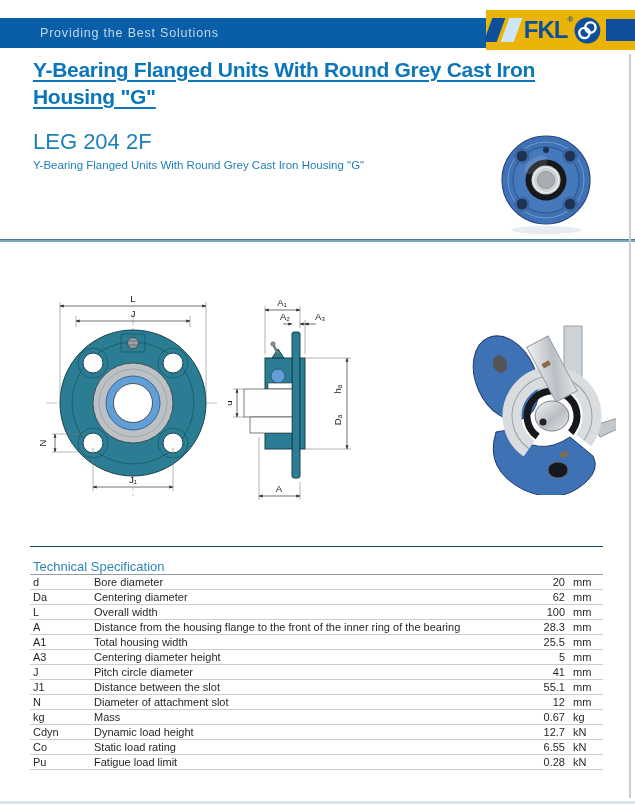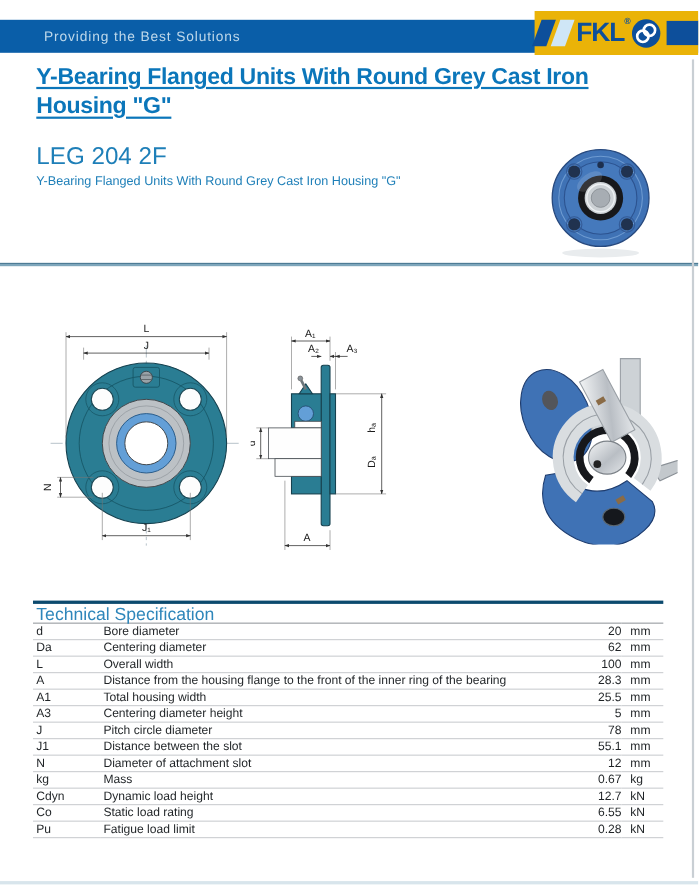--- a/index.html
+++ b/index.html
@@ -42,21 +42,21 @@
   
   .teal{fill:var(--drawing_teal);stroke:var(--drawing_teal_dark);stroke-width:1;}
   .ball{fill:var(--bearing_ring_blue);stroke:#244d72;stroke-width:.8;}
   .dim{stroke:#333;stroke-width:.7;fill:none;}
   .ext{stroke:#777;stroke-width:.55;fill:none;}
   .cl{stroke:#8fa2ac;stroke-width:.6;fill:none;stroke-dasharray:11 3 3 3;}
   .dlabel{font-size:9.5px;fill:#1a1a1a;}
 
   
   .spec{position:absolute;left:30px;top:546px;width:573px;}
-  .spec-head{border-top:3px solid #0c4a6e;color:var(--table_header_blue);font-size:16px;padding:2px 3px 2px;height:13px;}
+  .spec-head{border-top:1px solid #0c4a6e;color:var(--table_header_blue);font-size:13px;padding:12px 3px 2px;height:13px;}
   table.spec-table{border-collapse:collapse;width:573px;border-top:1px solid #979ca0;table-layout:fixed;}
   .spec-table td{border-bottom:1px solid #cbced1;font-size:11px;color:#1f2326;height:14px;line-height:14px;
                  padding:0 0 0 3px;white-space:nowrap;overflow:hidden;}
   td.sym{width:58px;}
   td.desc{width:auto;}
   td.val{width:52px;text-align:right;padding-right:0;}
   td.unit{width:30px;padding-left:8px;}
 </style>
 </head>
 <body>
@@ -274,21 +274,21 @@
           </tr>
           <tr>
             <td class="sym">A3</td>
             <td class="desc">Centering diameter height</td>
             <td class="val">5</td>
             <td class="unit">mm</td>
           </tr>
           <tr>
             <td class="sym">J</td>
             <td class="desc">Pitch circle diameter</td>
-            <td class="val">78</td>
+            <td class="val">41</td>
             <td class="unit">mm</td>
           </tr>
           <tr>
             <td class="sym">J1</td>
             <td class="desc">Distance between the slot</td>
             <td class="val">55.1</td>
             <td class="unit">mm</td>
           </tr>
           <tr>
             <td class="sym">N</td>

